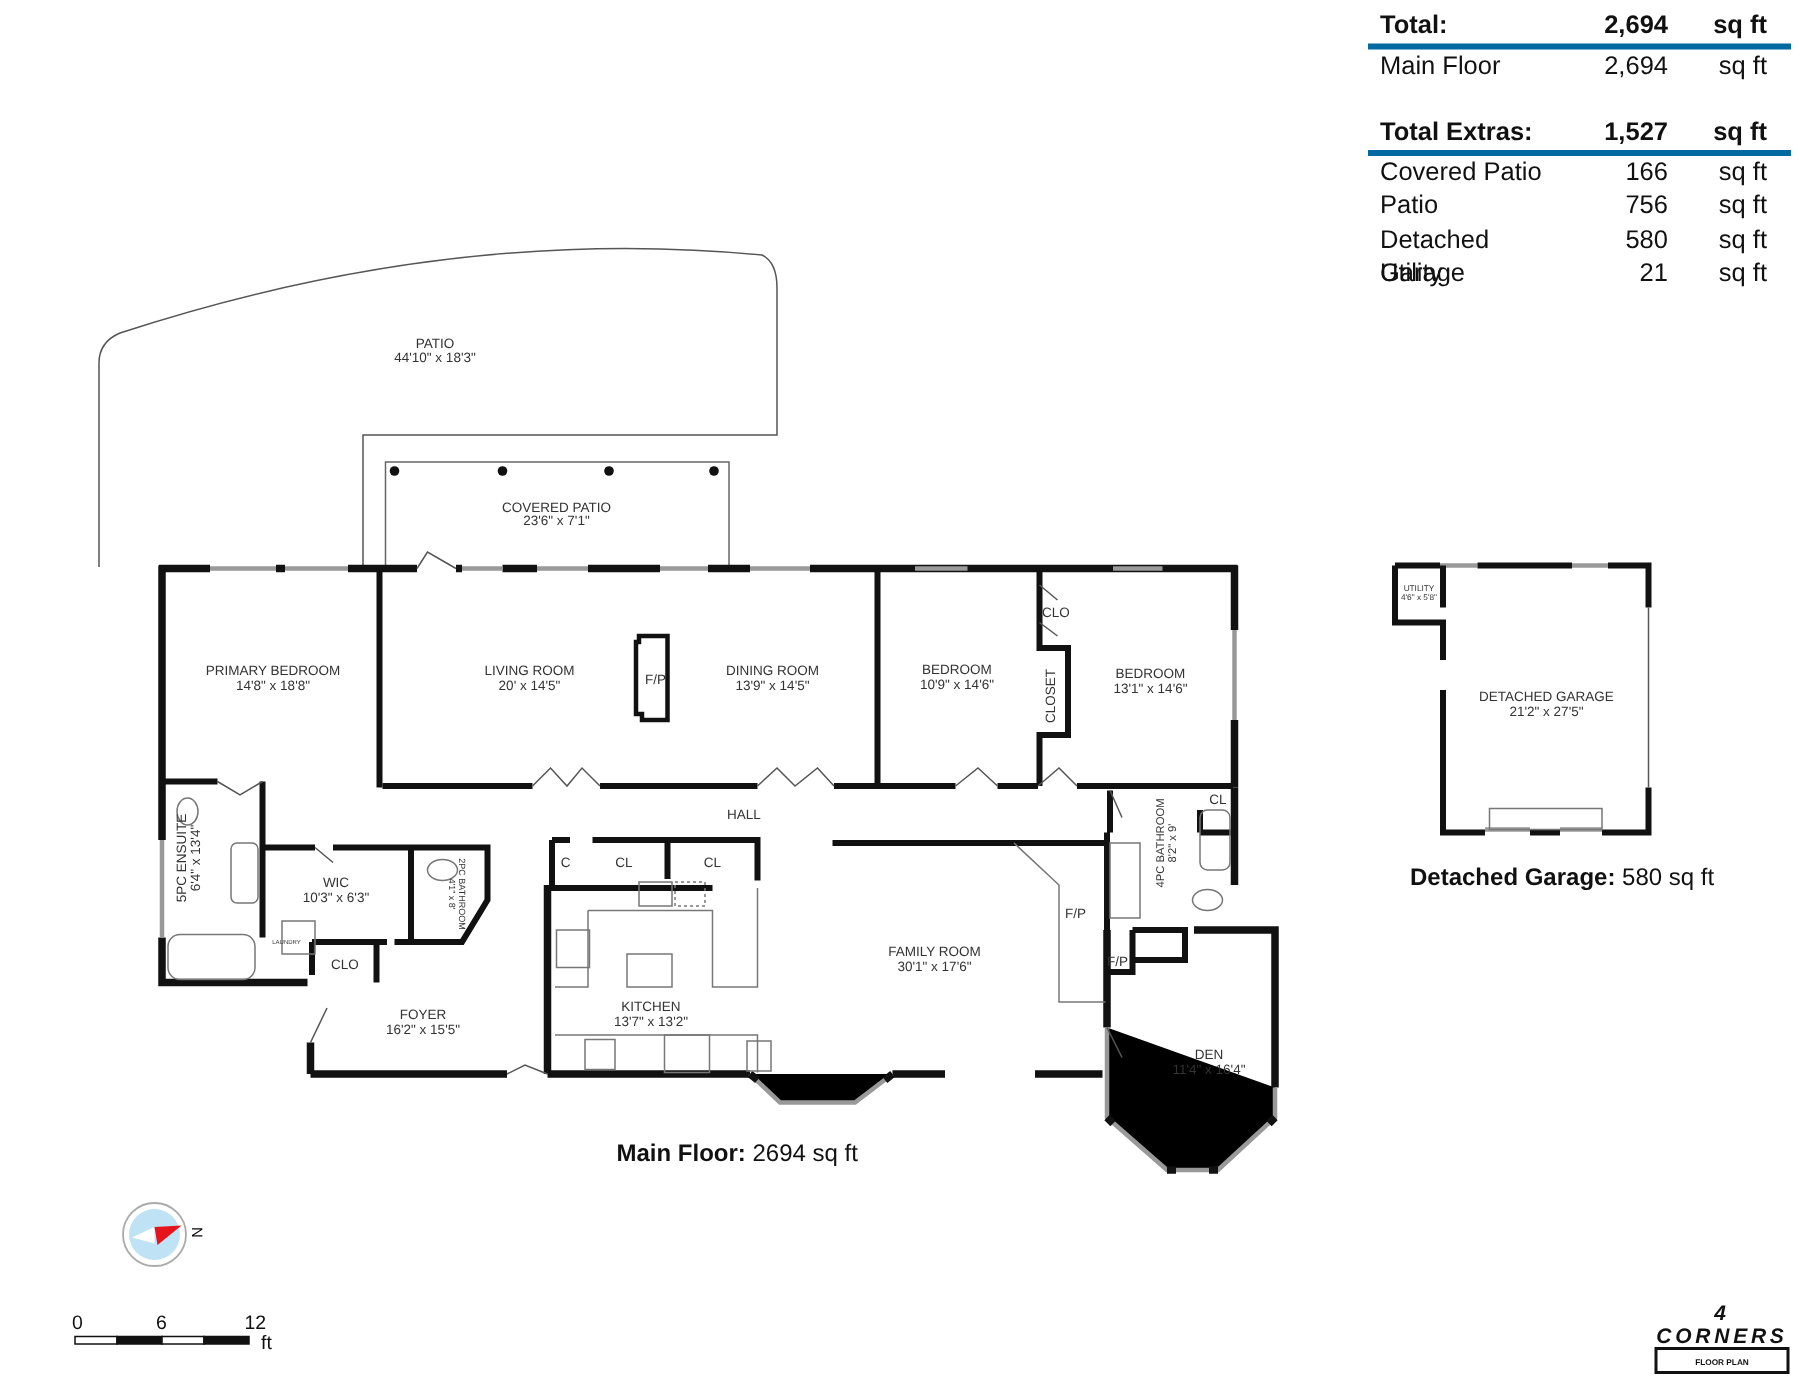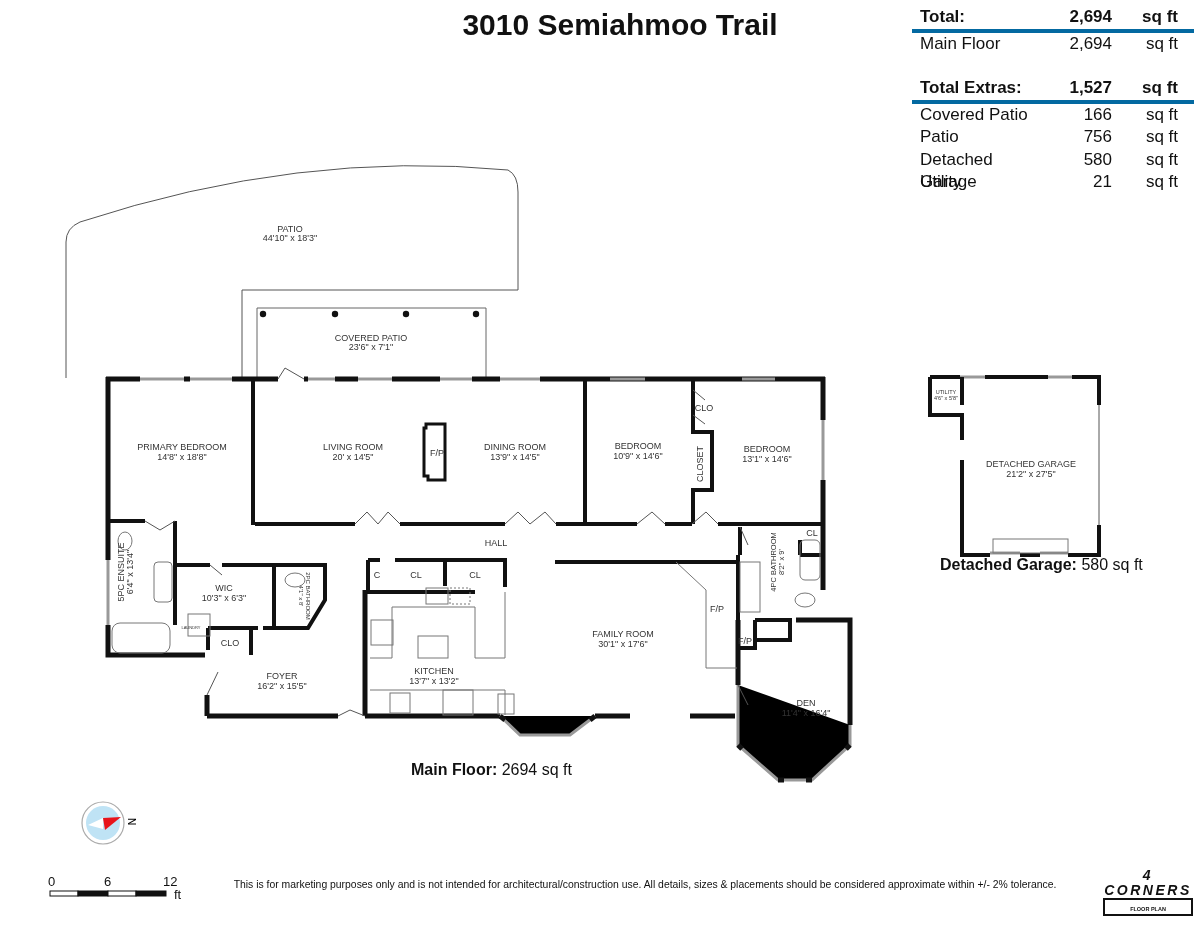--- a/index.html
+++ b/index.html
@@ -20,21 +20,20 @@
   .disclaimer { position: absolute; left: 215px; top: 878px; width: 860px; text-align: center; font-size: 10.4px; line-height: 13px; }
   .logo { position: absolute; left: 1103px; top: 868px; width: 90px; text-align: center; }
   .logo .brand { font-weight: bold; font-size: 14px; letter-spacing: 2.5px; line-height: 15px; font-style: italic; }
   .logo .box { border: 2px solid #111; height: 14px; font-size: 5.5px; font-weight: bold; line-height: 18px; position: relative; }
   svg text { font-family: "Liberation Sans", sans-serif; }
 </style>
 </head>
 <body>
 
 <div class="title">
-  <div class="street">3010 Semiahmoo Trail</div>
 </div>
 
 <div class="area-table">
   <div class="area-row head">
     <span class="lbl">Total:</span>
     <span class="val">2,694</span>
     <span class="unit">sq ft</span>
   </div>
   <div class="area-row">
     <span class="lbl">Main Floor</span>
@@ -247,27 +246,26 @@
     <text x="104" y="886">6</text>
     <text x="163" y="886">12</text>
     <text x="174" y="899">ft</text>
   </g>
 </svg>
 
 <div class="caption" style="left:411px; top:761px;">
   <b>Main Floor:</b>
   <span>2694 sq ft</span>
 </div>
-<div class="caption" style="left:940px; top:556px;">
+<div class="caption" style="left:940px; top:577px;">
   <b>Detached Garage:</b>
   <span>580 sq ft</span>
 </div>
 
 <div class="disclaimer">
-  <div>This is for marketing purposes only and is not intended for architectural/construction use.  All details, sizes &amp; placements should be considered approximate within +/- 2%  tolerance.</div>
 </div>
 
 <div class="logo">
   <div class="brand">4 CORNERS</div>
   <div class="box">
     <span>FLOOR PLAN</span>
   </div>
 </div>
 
 </body></html>

